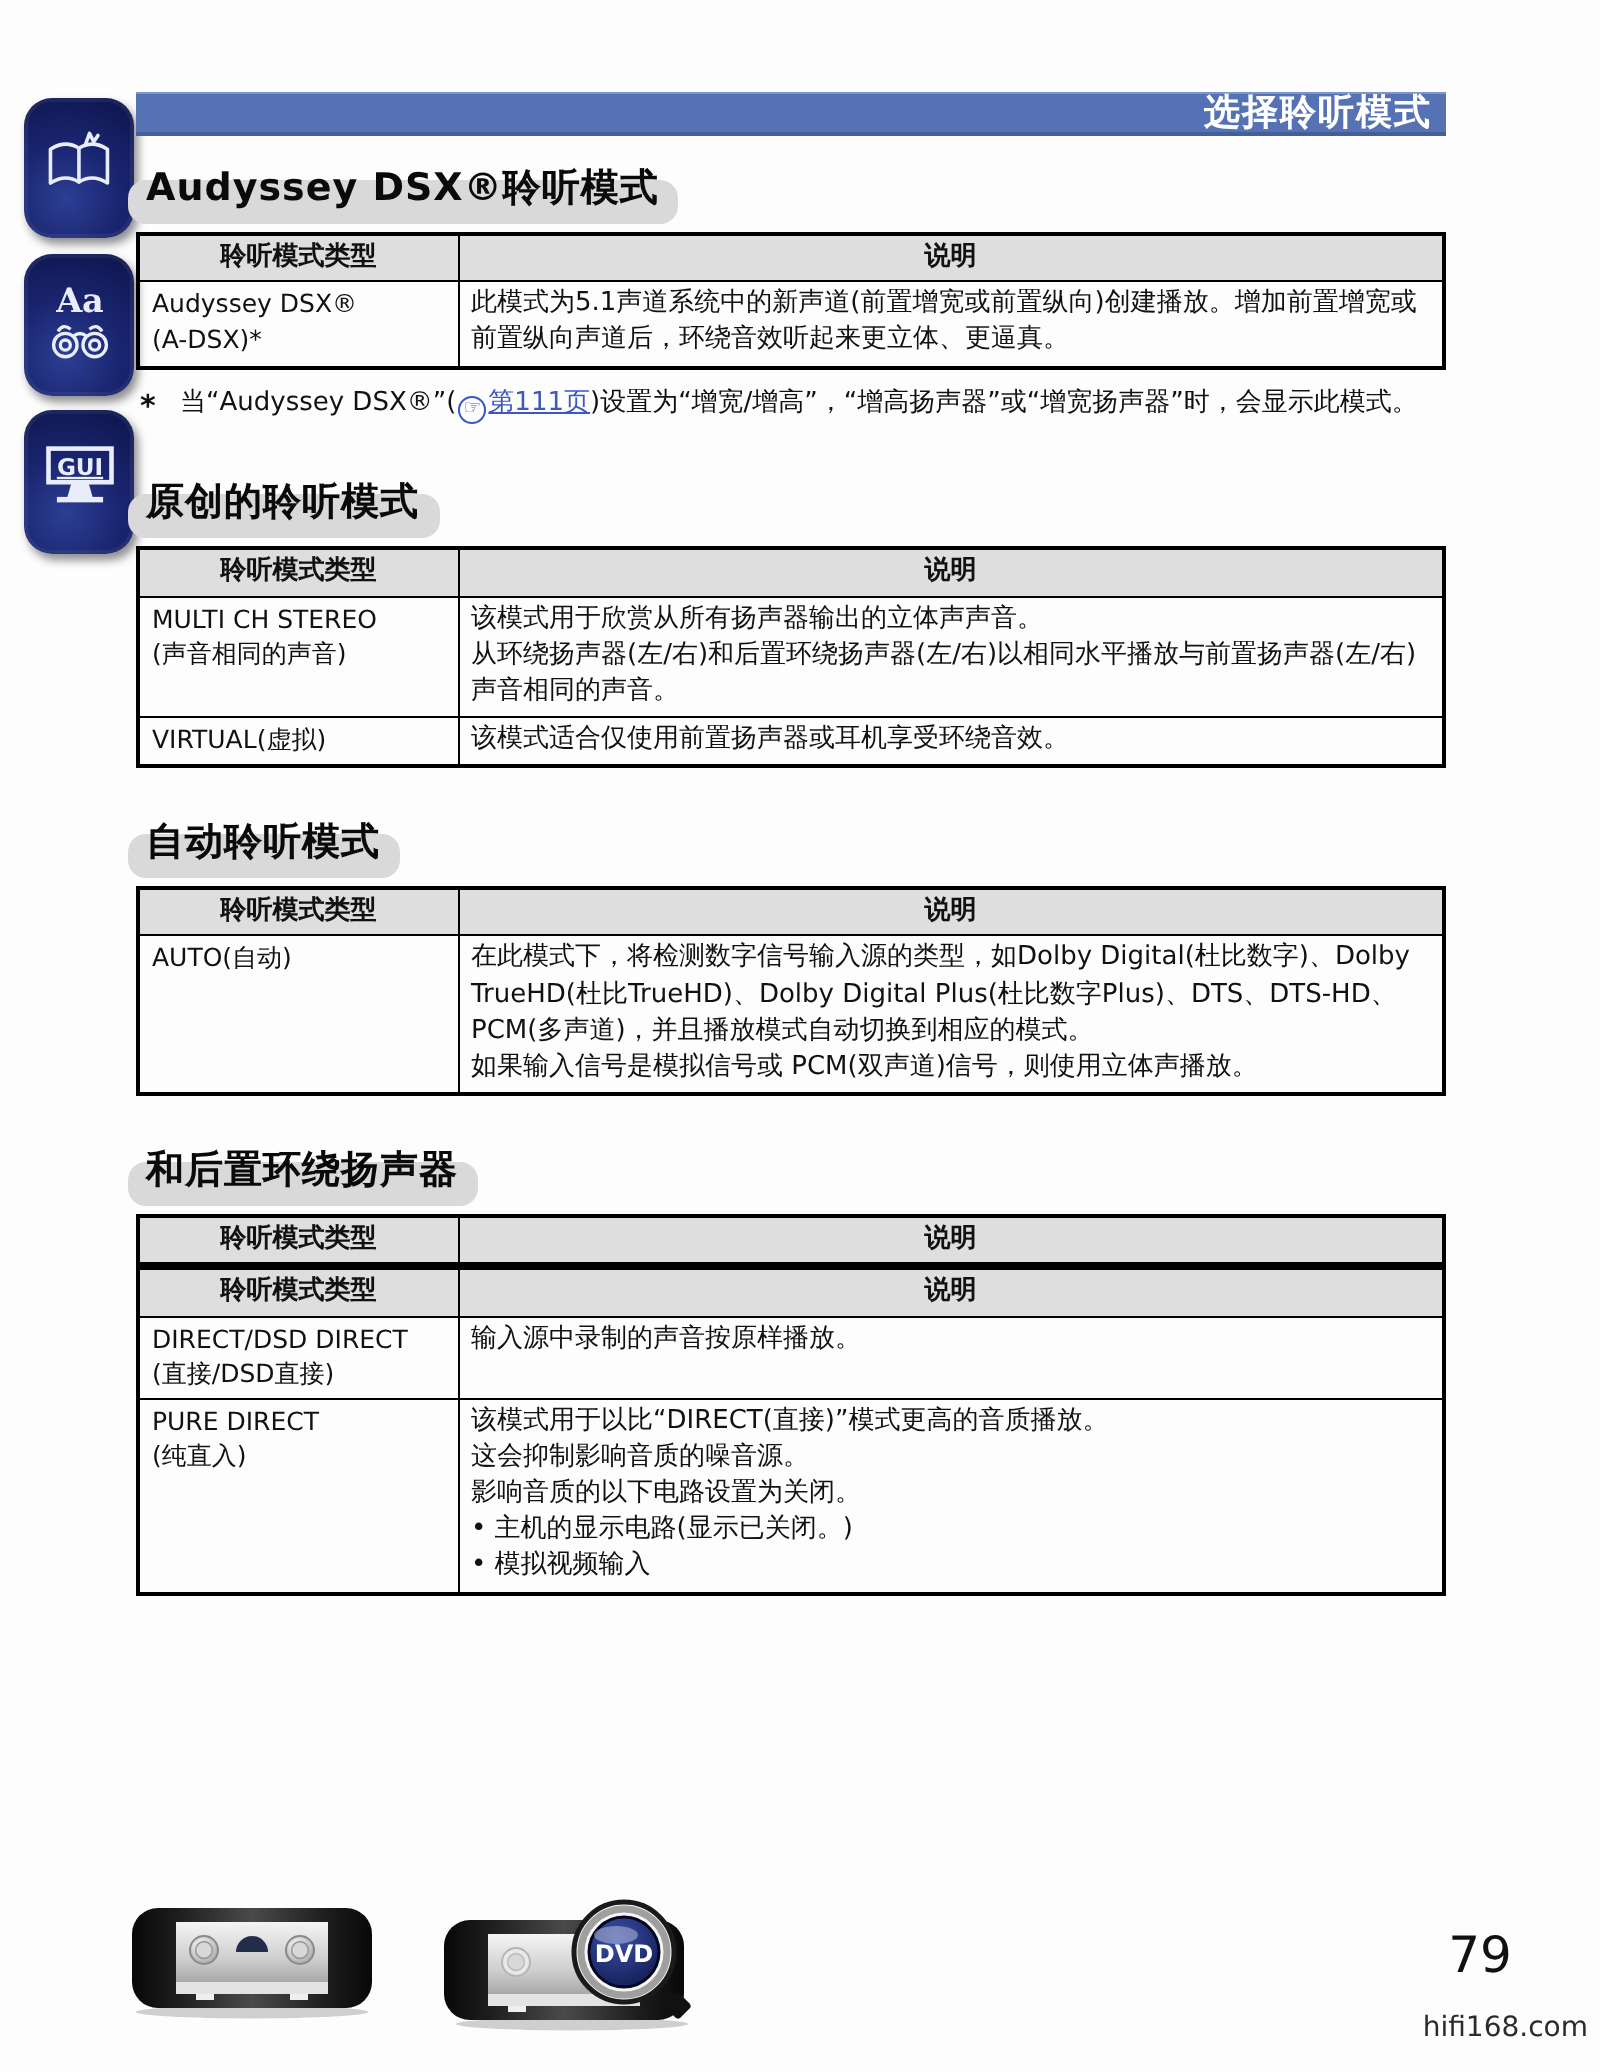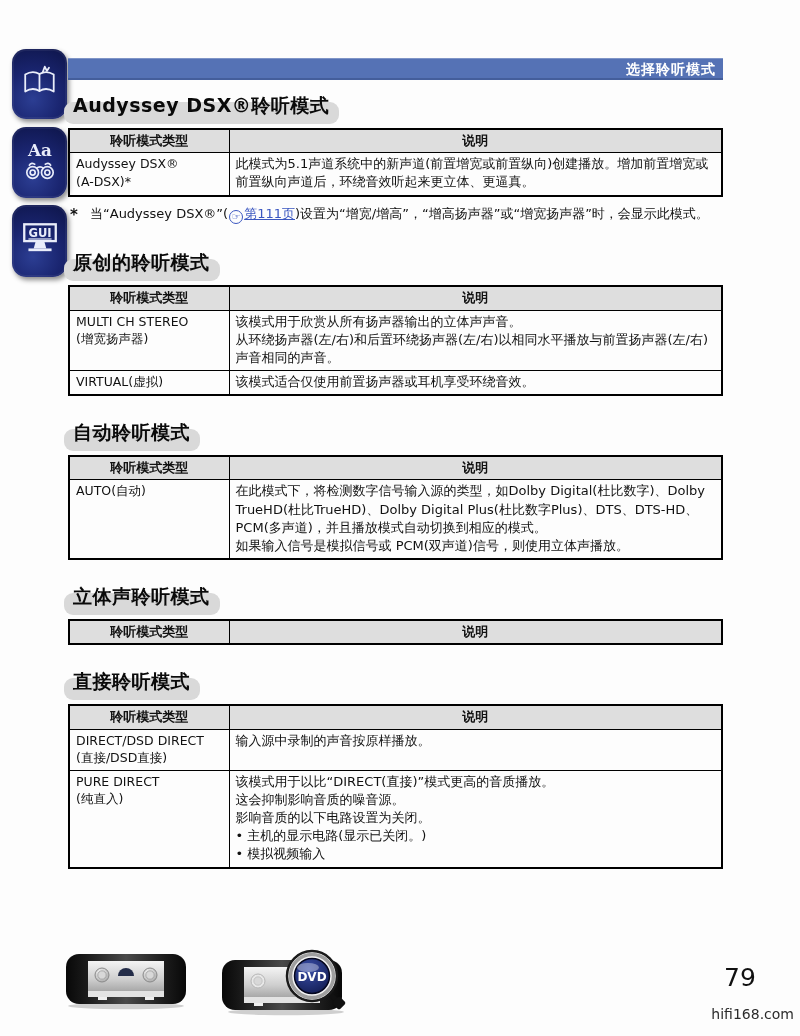--- a/index.html
+++ b/index.html
@@ -23,24 +23,24 @@
     cursor:pointer;
   }
   .side-btn.b1 { top:49px;  height:70px; border-radius:14px; }
   .side-btn.b2 { top:127px; height:71px; border-radius:14px; }
   .side-btn.b3 { top:205px; height:72px; border-radius:14px;text-align:center; }
 
   
   .main { position:absolute; left:68px; top:0; width:655px; }
 
   .top-bar {
-    margin-top:58px; height:22px; line-height:22px;
+    margin-top:46px; height:22px; line-height:22px;
     background:#5572b5;
     box-shadow:inset 0 -2px 0 rgba(20,35,80,.25), inset 0 1px 0 rgba(255,255,255,.25);
-    color:#fff; font-weight:bold; font-size:14px;
+    color:#fff; font-weight:bold; font-size:18px;
     text-align:right; padding-right:7px;
     letter-spacing:1px;
   }
 
   .sec-head-wrap { margin:13px 0 9px 2px; }
   .sec-head {
     position:relative; display:inline-block; z-index:1;
     font-size:19px; font-weight:bold; color:#0a0a0a;
     padding:0 6px 0 3px; letter-spacing:0.5px;
   }
@@ -176,21 +176,21 @@
         <span class="sec-head">原创的聆听模式</span>
       </div>
       <table class="lm">
         <tbody>
             <tr>
           <th class="c1">聆听模式类型</th>
           <th>说明</th>
         </tr>
         <tr>
           <td class="mode">MULTI CH STEREO
-(增宽扬声器)</td>
+(声音相同的声音)</td>
           <td class="desc">该模式用于欣赏从所有扬声器输出的立体声声音。
 从环绕扬声器(左/右)和后置环绕扬声器(左/右)以相同水平播放与前置扬声器(左/右)声音相同的声音。</td>
         </tr>
         <tr>
           <td class="mode">VIRTUAL(虚拟)</td>
           <td class="desc">该模式适合仅使用前置扬声器或耳机享受环绕音效。</td>
         </tr>
       </tbody>
         </table>
     </div>
@@ -209,36 +209,33 @@
           <td class="mode">AUTO(自动)</td>
           <td class="desc">在此模式下，将检测数字信号输入源的类型，如Dolby Digital(杜比数字)、Dolby TrueHD(杜比TrueHD)、Dolby Digital Plus(杜比数字Plus)、DTS、DTS-HD、PCM(多声道)，并且播放模式自动切换到相应的模式。
 如果输入信号是模拟信号或 PCM(双声道)信号，则使用立体声播放。</td>
         </tr>
       </tbody>
         </table>
     </div>
 
     <div class="section">
       <div class="sec-head-wrap">
-        <span class="sec-head">立体声聆听模式</span>
-      </div>
-      <table class="lm">
-        <tbody>
-            <tr>
-          <th class="c1">聆听模式类型</th>
-          <th>说明</th>
-        </tr>
-      </tbody>
-        </table>
-    </div>
-
-    <div class="section">
-      <div class="sec-head-wrap">
-        <span class="sec-head">直接聆听模式</span>
-      </div>
+        <span class="sec-head">和后置环绕扬声器</span>
+      </div>
+      <table class="lm">
+        <tbody>
+            <tr>
+          <th class="c1">聆听模式类型</th>
+          <th>说明</th>
+        </tr>
+      </tbody>
+        </table>
+    </div>
+
+    <div class="section">
       <table class="lm">
         <tbody>
             <tr>
           <th class="c1">聆听模式类型</th>
           <th>说明</th>
         </tr>
         <tr>
           <td class="mode">DIRECT/DSD DIRECT
 (直接/DSD直接)</td>
           <td class="desc">输入源中录制的声音按原样播放。</td>

